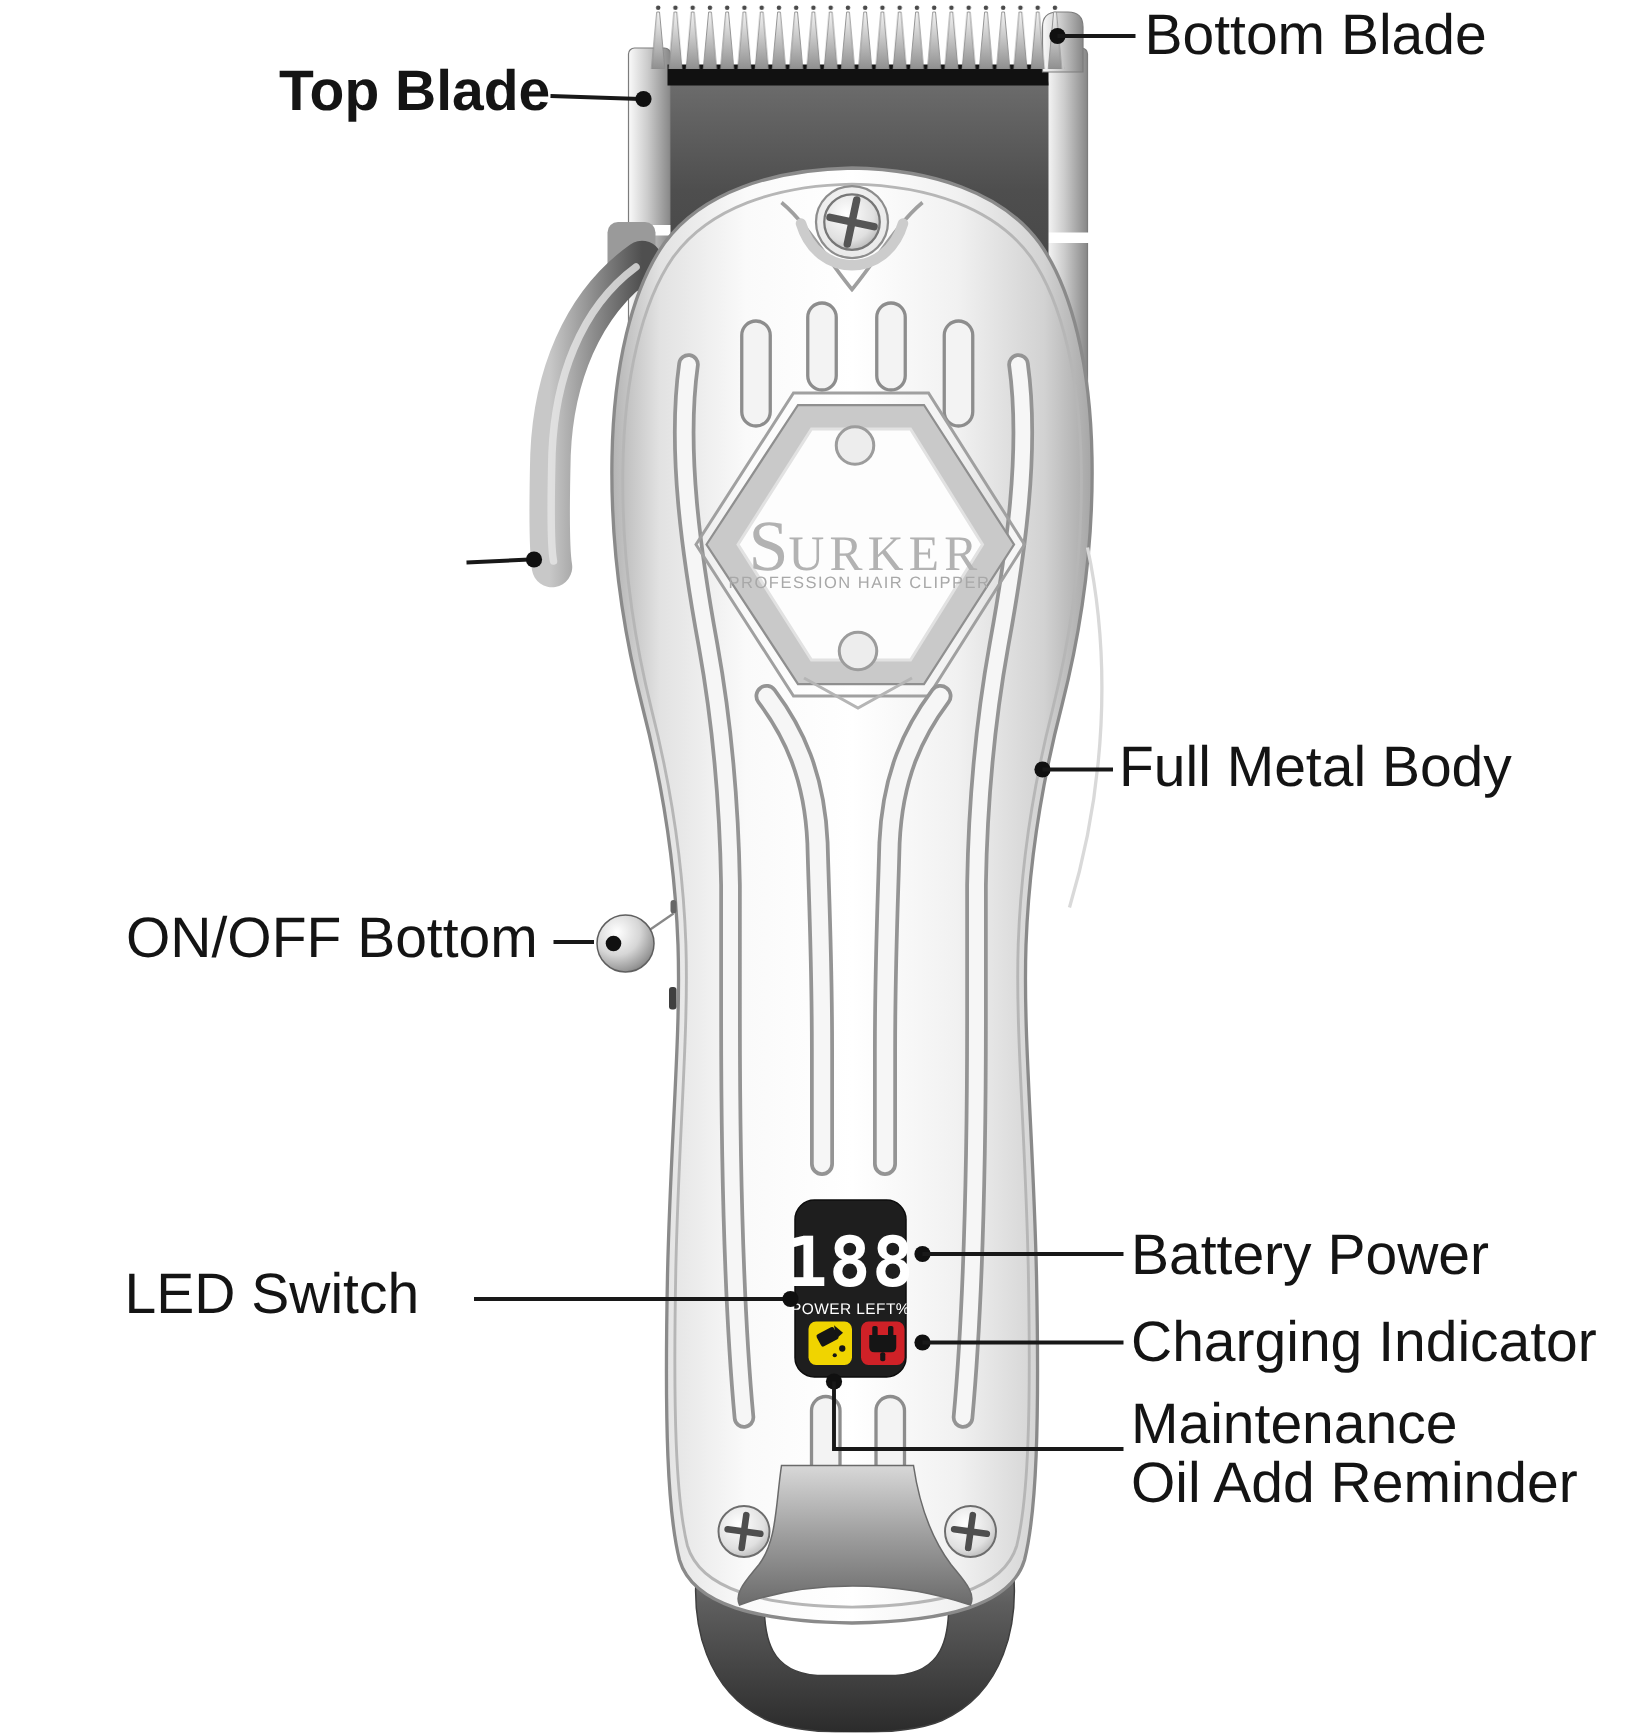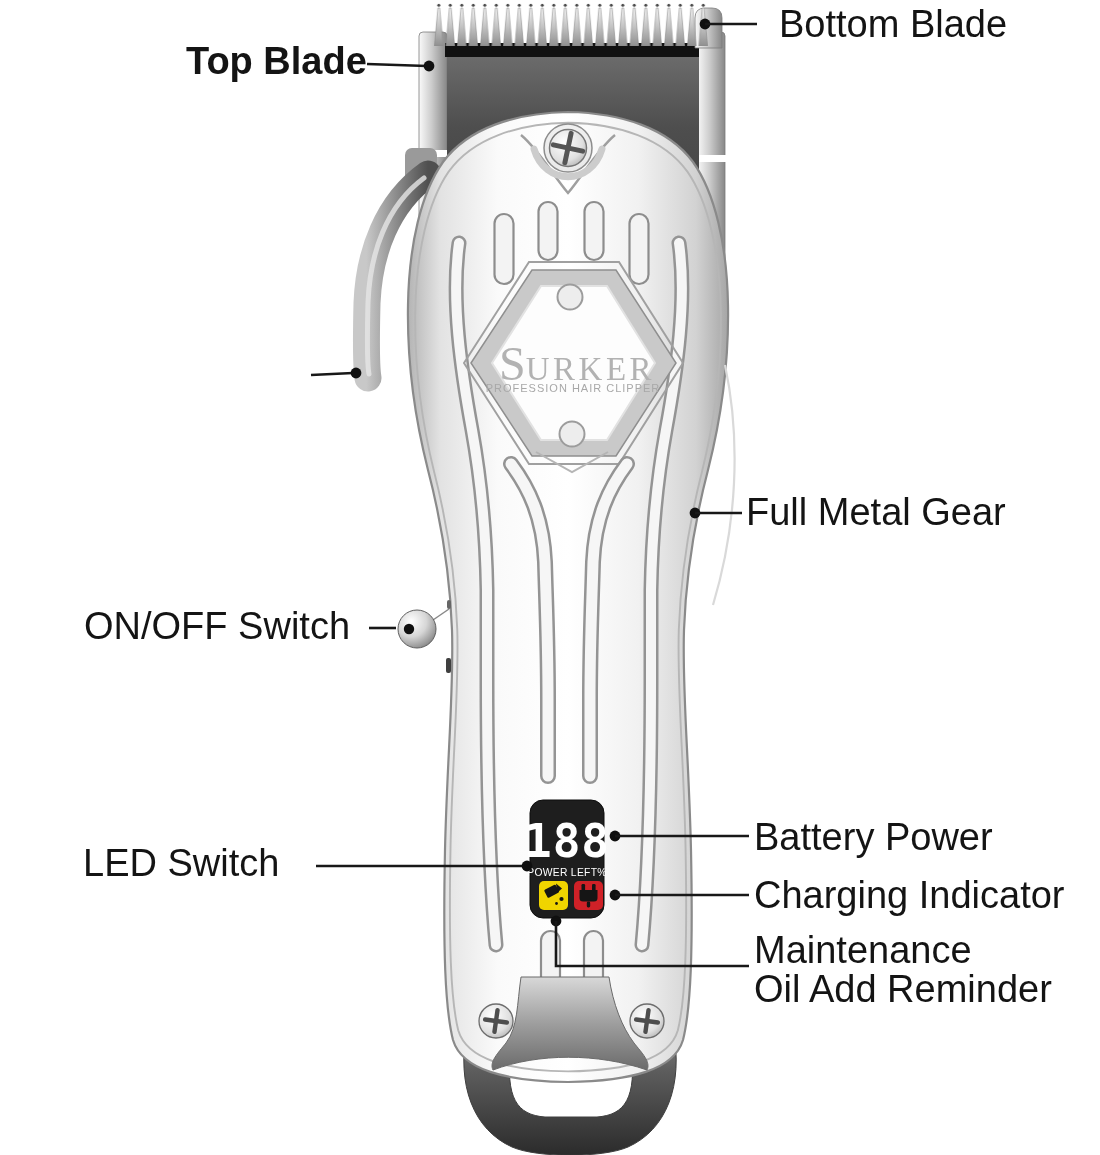--- a/index.html
+++ b/index.html
@@ -6,21 +6,21 @@
   #stage{
     position:relative;width:1100px;height:1155px;background:#ffffff;
     overflow:hidden;font-family:"Liberation Sans",sans-serif;
   }
   #clipper-svg{position:absolute;left:0;top:0;}
   .lbl{
     position:absolute;font-size:38px;line-height:40px;color:#141414;
     white-space:nowrap;letter-spacing:0px;
   }
   #lbl-top-blade{left:186px;top:41px;font-weight:bold;}
-  #lbl-bottom-blade{left:763px;top:4px;margin-left:16px;}
+  #lbl-bottom-blade{left:763px;top:4px;}
   #lbl-fine-adj{left:0px;top:328px;width:312px;text-align:center;}
   #lbl-onoff{left:84px;top:606px;}
   #lbl-fullmetal{left:746px;top:492px;}
   #lbl-led{left:83px;top:843px;}
   #lbl-battery{left:754px;top:817px;}
   #lbl-charging{left:754px;top:875px;}
   #lbl-maintenance{left:754px;top:931px;line-height:39px;}
 </style>
 </head>
 <body>
@@ -237,22 +237,22 @@
         <line x1="615" y1="836" x2="749" y2="836"></line>
     <circle cx="615" cy="895" r="5.4" stroke="none"></circle>
         <line x1="615" y1="895" x2="749" y2="895"></line>
     <circle cx="556" cy="921" r="5.4" stroke="none"></circle>
         <polyline points="556,921 556,966 749,966" fill="none"></polyline>
   </g>
 </svg>
 
 <div class="lbl" id="lbl-top-blade">Top Blade</div>
 <div class="lbl" id="lbl-bottom-blade">Bottom Blade</div>
-<div class="lbl" id="lbl-onoff">ON/OFF Switch</div>
-<div class="lbl" id="lbl-fullmetal">Full Metal Gear</div>
+<div class="lbl" id="lbl-onoff">ON/OFF Bottom</div>
+<div class="lbl" id="lbl-fullmetal">Full Metal Body</div>
 <div class="lbl" id="lbl-led">LED Switch</div>
 <div class="lbl" id="lbl-battery">Battery Power</div>
 <div class="lbl" id="lbl-charging">Charging Indicator</div>
 <div class="lbl" id="lbl-maintenance">
   <div>Maintenance</div>
   <div>Oil Add Reminder</div>
 </div>
 
 </div>
 

